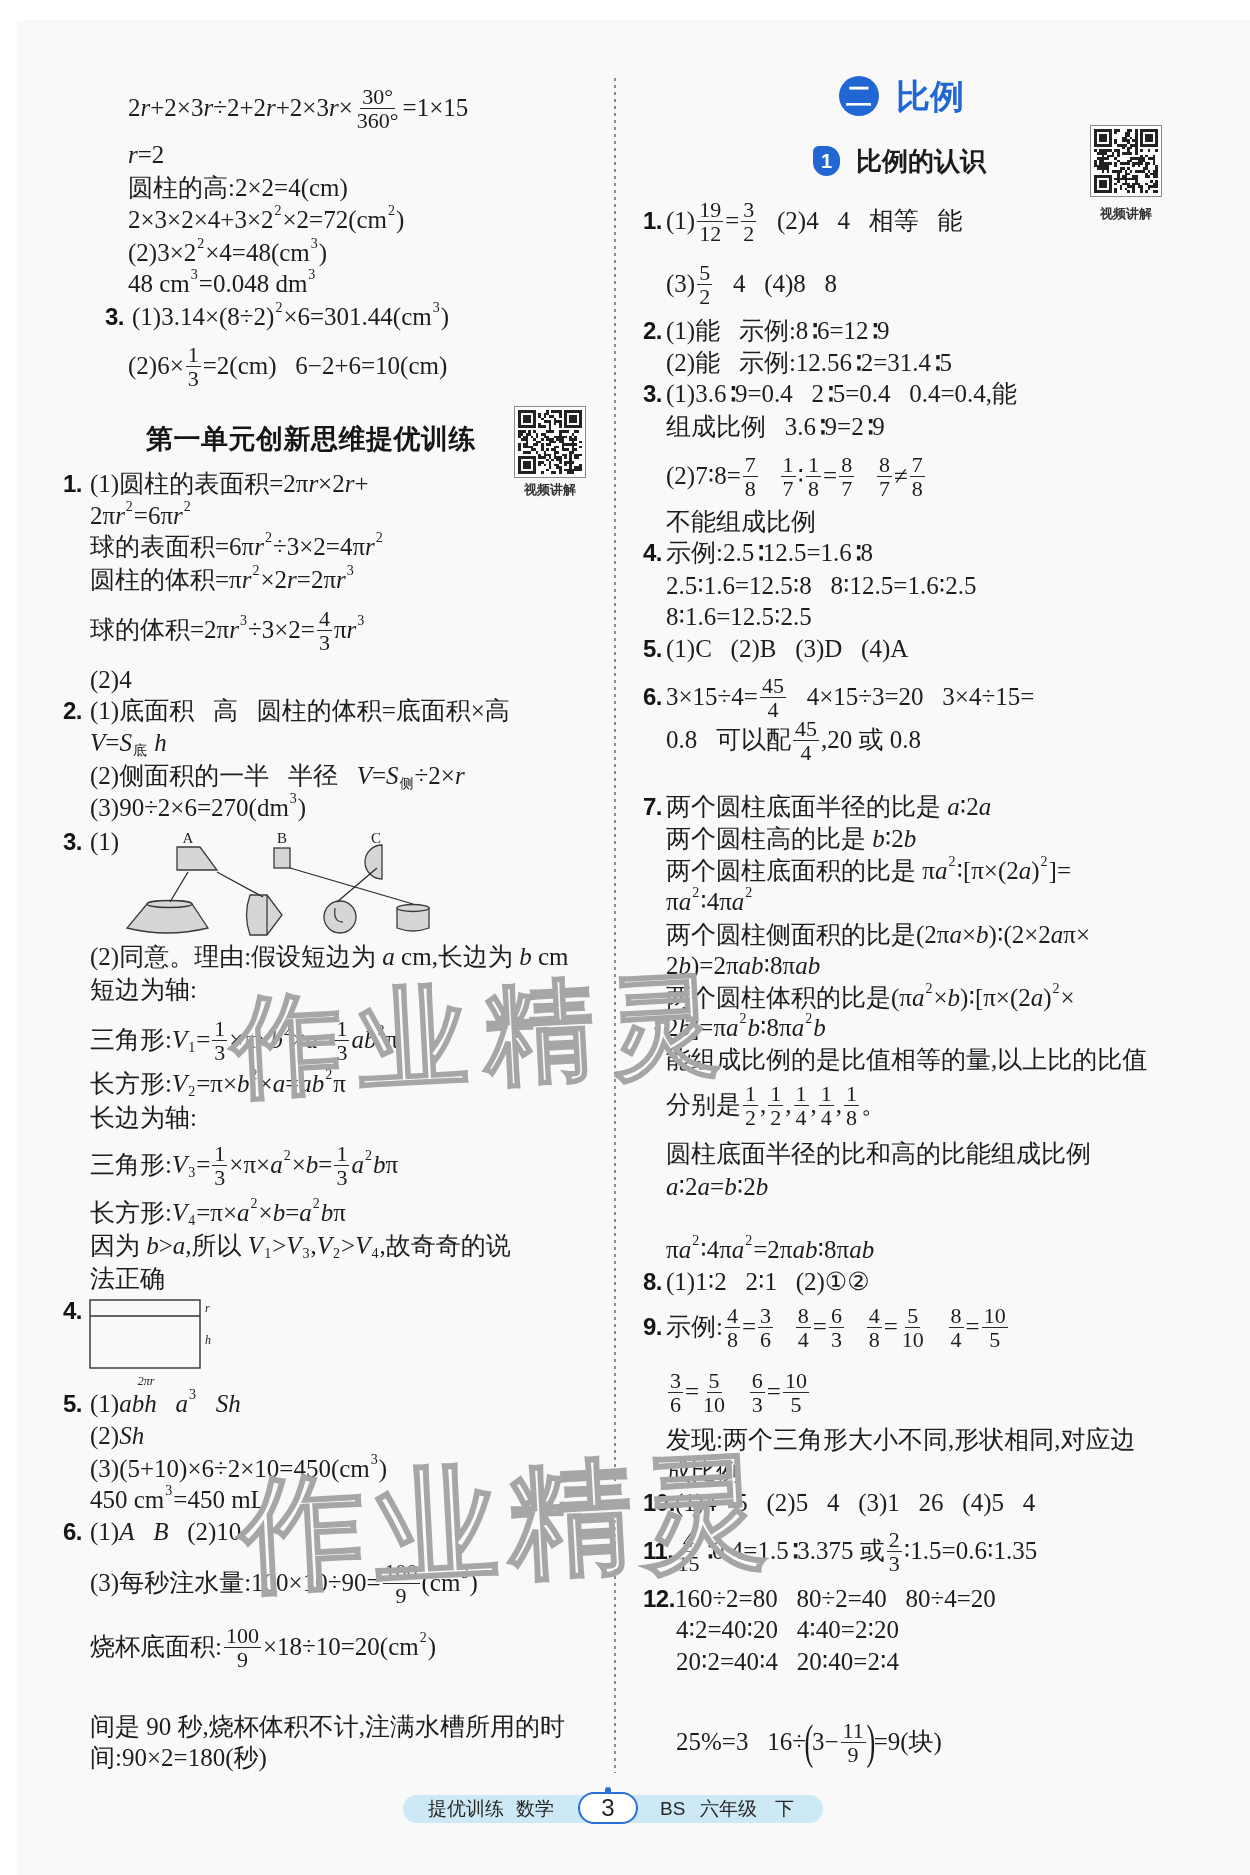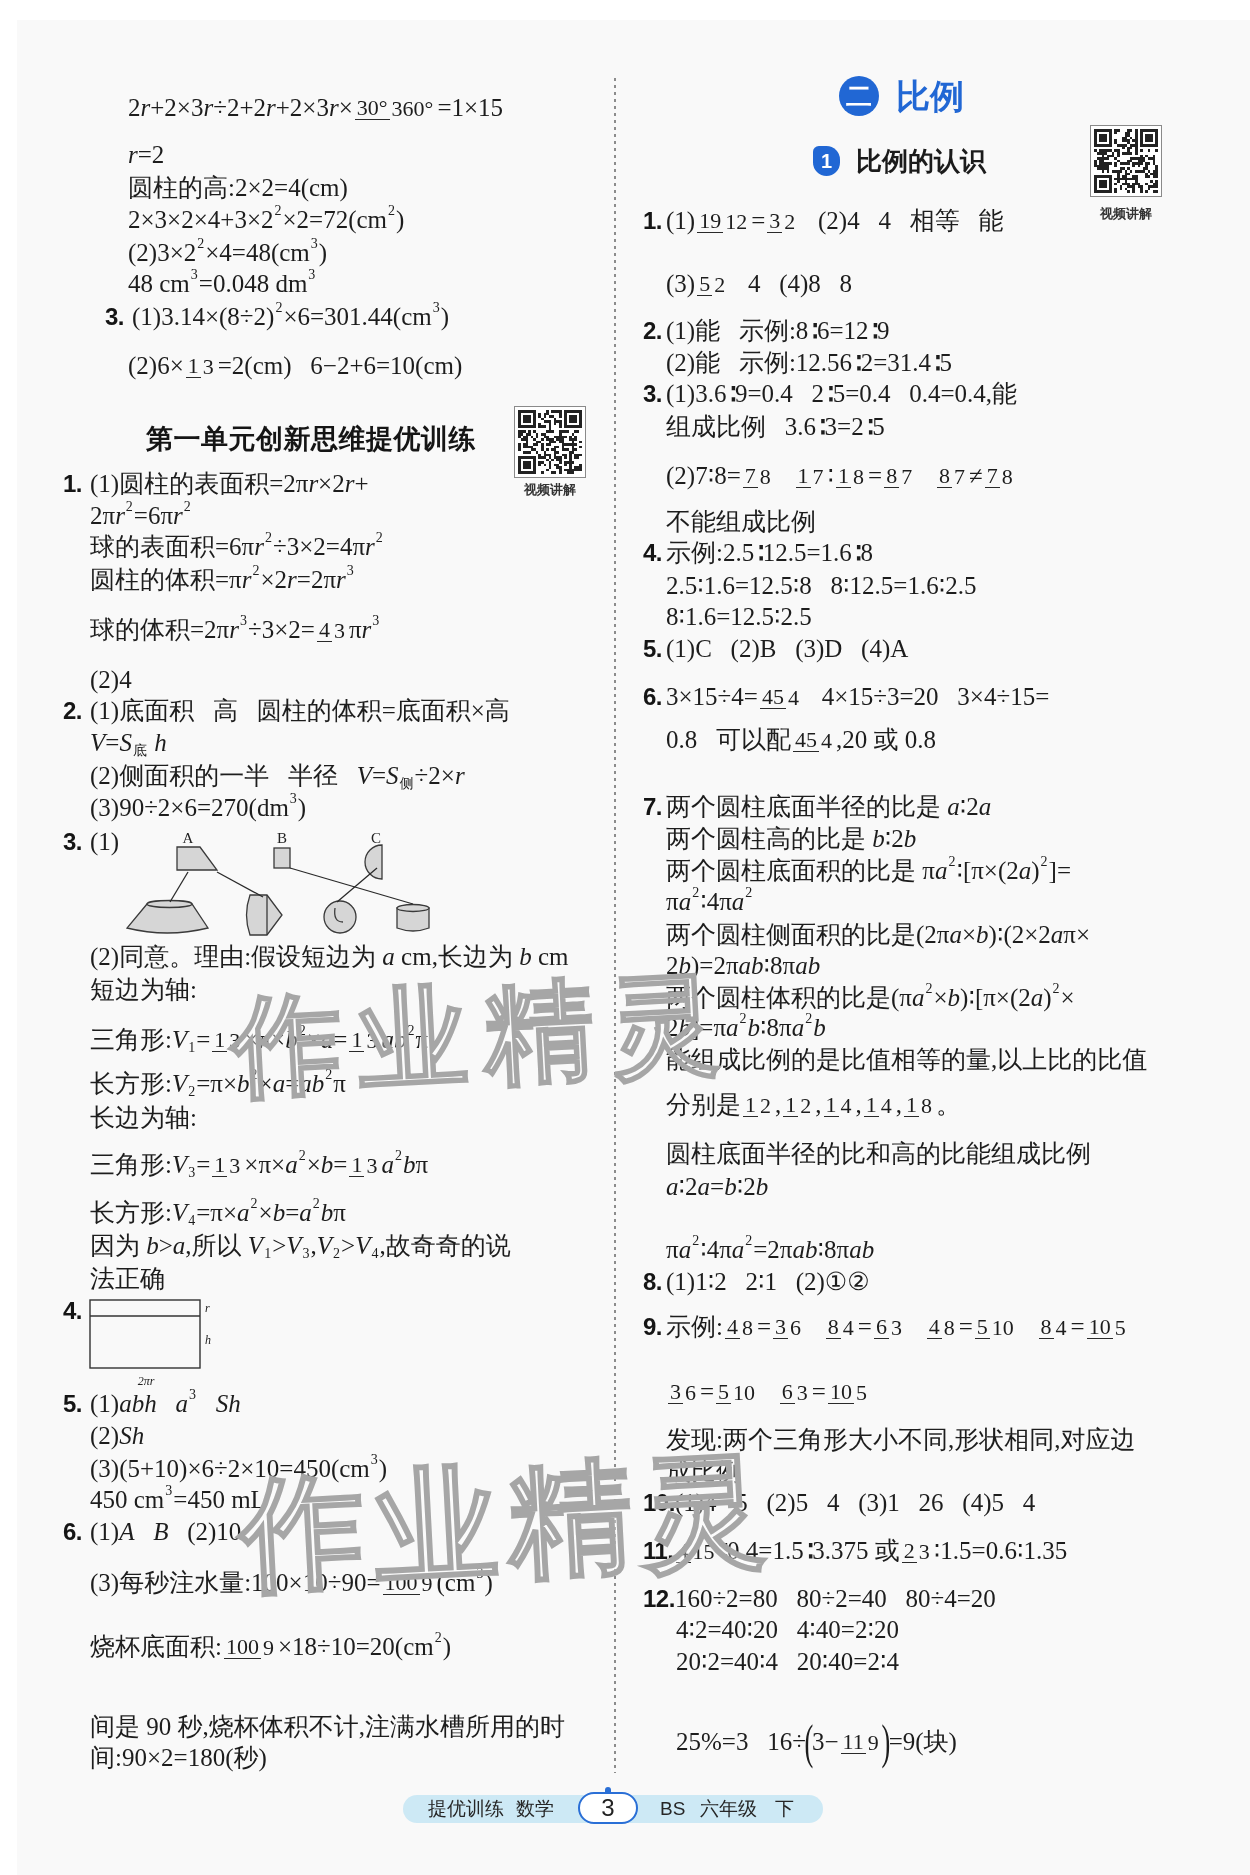--- a/index.html
+++ b/index.html
@@ -8,21 +8,21 @@
 .page{position:absolute;left:17px;top:20px;width:1233px;height:1855px;background:#f9f9f9}
 .col{position:absolute;left:0;top:0;width:1250px;height:1875px}
 .ln{position:absolute;height:32px;display:flex;align-items:center;white-space:pre;font-size:25px;line-height:32px;z-index:2}
 .ln .t{line-height:32px}
 .ln .it{font-style:italic}
 .q{font-family:"Liberation Sans","DejaVu Sans",sans-serif;font-weight:700;font-size:24px;line-height:32px;letter-spacing:-0.5px;color:#151515}
 .L .q{min-width:27px}
 .R .q{min-width:23px}
 .sup{font-size:14px;line-height:14px;position:relative;top:-9px;padding:0 1px}
 .sub{font-size:14px;line-height:14px;position:relative;top:8px;padding:0 1px}
-.frac{display:inline-flex;flex-direction:row;align-items:flex-end;font-size:22px;margin:8px 2px}
+.frac{display:inline-flex;flex-direction:column;align-items:center;font-size:22px;margin:8px 2px}
 .frac .num,.frac .den{line-height:23px;text-align:center;padding:0 2px}
 .frac .num{border-bottom:1.4px solid #2a2a2a}
 .big{font-size:48px;line-height:32px;display:inline-block;transform:scaleX(.55);margin:0 -5px}
 .divider{position:absolute;left:614px;top:78px;width:2px;height:1695px;background:repeating-linear-gradient(to bottom,#8c8c8c 0 3px,transparent 3px 7px)}
 .lhead{position:absolute;left:146px;top:423px;height:32px;line-height:32px;font-family:"Liberation Sans","DejaVu Sans",sans-serif;font-weight:700;font-size:27px;letter-spacing:0.5px;color:#151515;white-space:nowrap}
 .sec-badge{position:absolute;left:839px;top:76px;width:40px;height:40px;border-radius:50%;background:#2167d4;color:#fff;font-family:"Liberation Sans","DejaVu Sans",sans-serif;font-weight:700;font-size:26px;line-height:40px;text-align:center}
 .sec-title{position:absolute;left:896px;top:74px;height:44px;line-height:44px;font-family:"Liberation Sans","DejaVu Sans",sans-serif;font-weight:700;font-size:34px;color:#2167d4;white-space:nowrap}
 .sub-badge{position:absolute;left:813px;top:146px;width:27px;height:30px;border-radius:6px 14px 14px 14px;background:#2167d4;color:#fff;font-family:"Liberation Sans","DejaVu Sans",sans-serif;font-weight:700;font-size:20px;line-height:30px;text-align:center}
 .sub-title{position:absolute;left:856px;top:144px;height:34px;line-height:34px;font-family:"Liberation Sans","DejaVu Sans",sans-serif;font-weight:700;font-size:26px;color:#1b1b1b;white-space:nowrap}
 .qr{position:absolute;width:72px;height:72px;background:#fff;border:1.5px solid #8a8a8a;padding:3px}
@@ -569,21 +569,21 @@
         <rect x="2" y="20" width="3" height="3" fill="#222"></rect>
       </svg>
     </div>
   <div class="qr-label" style="left:1086px;top:206px">视频讲解</div>
 
   <div class="ln" style="top:205px;left:643px"><span class="q">1.</span><span class="t">(1)</span><span class="frac"><span class="num">19</span><span class="den">12</span></span><span class="t">=</span><span class="frac"><span class="num">3</span><span class="den">2</span></span><span class="t">   (2)4   4   相等   能</span></div>
   <div class="ln" style="top:268px;left:666px"><span class="t">(3)</span><span class="frac"><span class="num">5</span><span class="den">2</span></span><span class="t">   4   (4)8   8</span></div>
   <div class="ln" style="top:315px;left:643px"><span class="q">2.</span><span class="t">(1)能   示例:8∶6=12∶9</span></div>
   <div class="ln" style="top:347px;left:666px"><span class="t">(2)能   示例:12.56∶2=31.4∶5</span></div>
   <div class="ln" style="top:378px;left:643px"><span class="q">3.</span><span class="t">(1)3.6∶9=0.4   2∶5=0.4   0.4=0.4,能</span></div>
-  <div class="ln" style="top:411px;left:666px"><span class="t">组成比例   3.6∶3=2∶5</span></div>
+  <div class="ln" style="top:411px;left:666px"><span class="t">组成比例   3.6∶9=2∶9</span></div>
   <div class="ln" style="top:460px;left:666px"><span class="t">(2)7∶8=</span><span class="frac"><span class="num">7</span><span class="den">8</span></span><span class="t">   </span><span class="frac"><span class="num">1</span><span class="den">7</span></span><span class="t">∶</span><span class="frac"><span class="num">1</span><span class="den">8</span></span><span class="t">=</span><span class="frac"><span class="num">8</span><span class="den">7</span></span><span class="t">   </span><span class="frac"><span class="num">8</span><span class="den">7</span></span><span class="t">≠</span><span class="frac"><span class="num">7</span><span class="den">8</span></span></div>
   <div class="ln" style="top:506px;left:666px"><span class="t">不能组成比例</span></div>
   <div class="ln" style="top:537px;left:643px"><span class="q">4.</span><span class="t">示例:2.5∶12.5=1.6∶8</span></div>
   <div class="ln" style="top:570px;left:666px"><span class="t">2.5∶1.6=12.5∶8   8∶12.5=1.6∶2.5</span></div>
   <div class="ln" style="top:601px;left:666px"><span class="t">8∶1.6=12.5∶2.5</span></div>
   <div class="ln" style="top:633px;left:643px"><span class="q">5.</span><span class="t">(1)C   (2)B   (3)D   (4)A</span></div>
   <div class="ln" style="top:681px;left:643px"><span class="q">6.</span><span class="t">3×15÷4=</span><span class="frac"><span class="num">45</span><span class="den">4</span></span><span class="t">   4×15÷3=20   3×4÷15=</span></div>
   <div class="ln" style="top:724px;left:666px"><span class="t">0.8   可以配</span><span class="frac"><span class="num">45</span><span class="den">4</span></span><span class="t">,20 或 0.8</span></div>
   <div class="ln" style="top:791px;left:643px"><span class="q">7.</span><span class="t">两个圆柱底面半径的比是 </span><span class="t it">a</span><span class="t">∶2</span><span class="t it">a</span></div>
   <div class="ln" style="top:823px;left:666px"><span class="t">两个圆柱高的比是 </span><span class="t it">b</span><span class="t">∶2</span><span class="t it">b</span></div>

